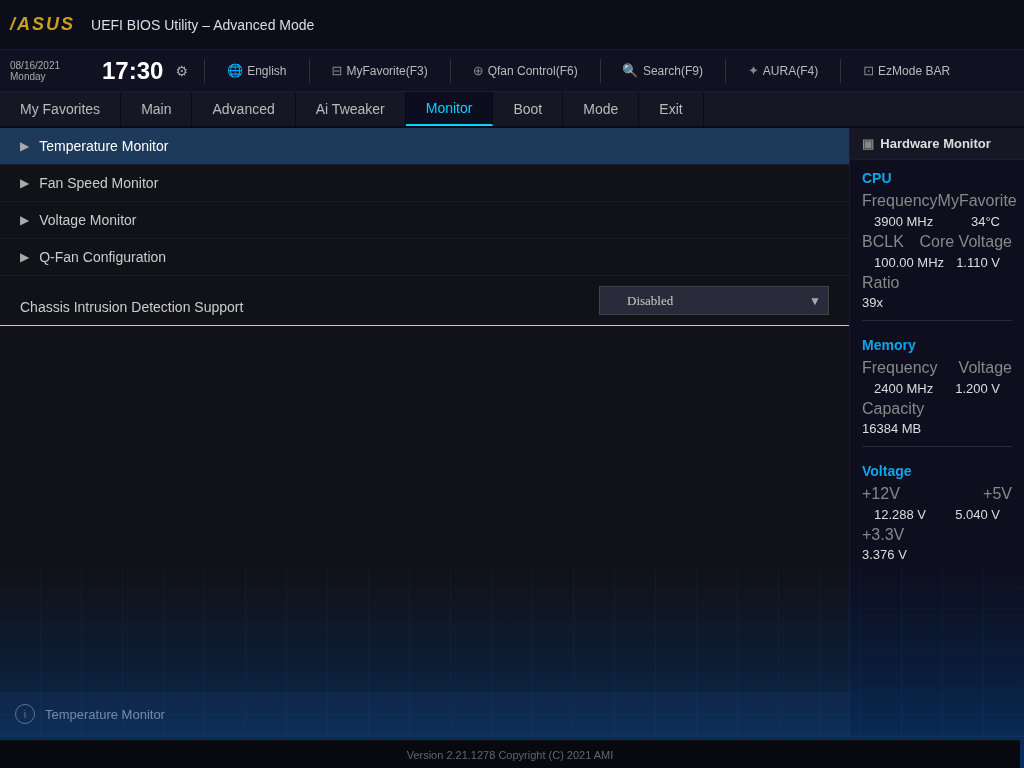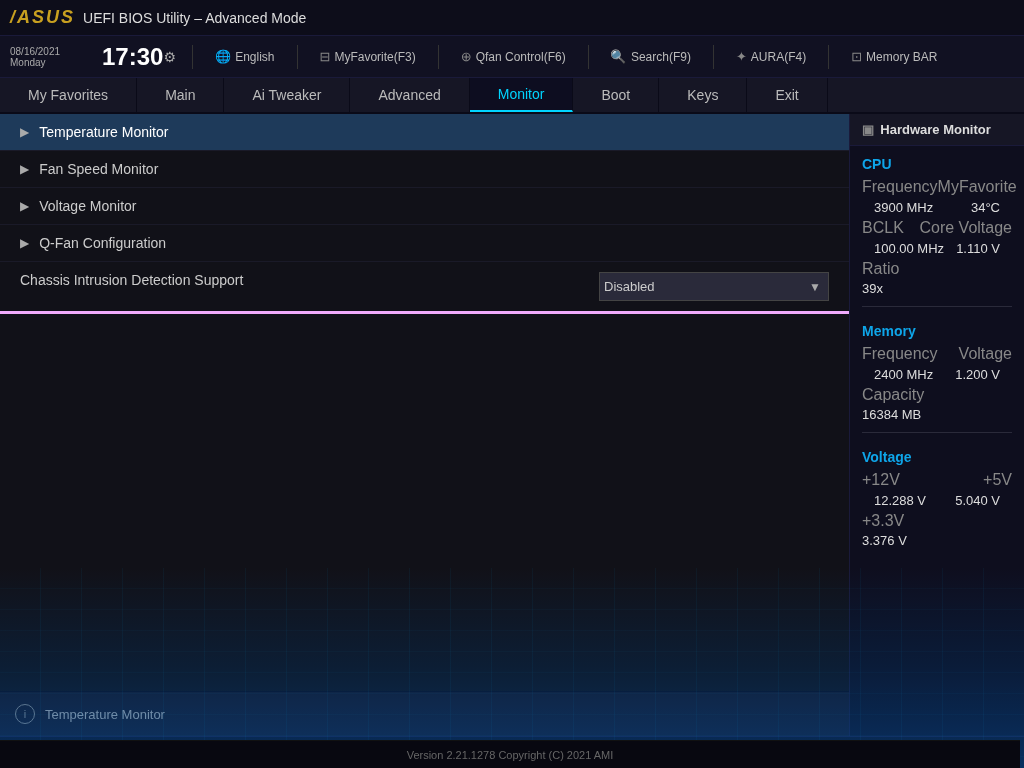--- a/index.html
+++ b/index.html
@@ -54,24 +54,24 @@
       height: 768px;
       display: flex;
       flex-direction: column;
     }
 
     
     .topbar {
       background: #0d0d1a;
       display: flex;
       align-items: center;
-      height: 36px;
+      height: 50px;
       padding: 0 10px;
       border-bottom: 1px solid #1a1a3a;
-      gap: 0;
+      gap: 8px;
     }
     .asus-logo {
       display: flex;
       align-items: center;
       gap: 6px;
       margin-right: 8px;
     }
     .asus-text {
       color: #c8a020;
       font-weight: bold;
@@ -102,21 +102,21 @@
       align-items: flex-start;
       min-width: 80px;
     }
     .date-text {
       font-size: 10px;
       color: #aaa;
     }
     .time-display {
       display: flex;
       align-items: center;
-      gap: 0;
+      gap: 12px;
     }
     .time-text {
       font-size: 24px;
       font-weight: bold;
       color: #fff;
     }
     .gear-icon {
       color: #aaa;
       font-size: 14px;
     }
@@ -145,21 +145,21 @@
       background: #161625;
       display: flex;
       align-items: stretch;
       height: 36px;
       border-bottom: 2px solid #0a0a18;
       padding: 0 0px;
     }
     .nav-item {
       display: flex;
       align-items: center;
-      padding: 0 28px;
+      padding: 0 20px;
       font-size: 14px;
       color: #bbb;
       cursor: pointer;
       border-right: 1px solid #0a0a18;
       position: relative;
     }
     .nav-item.active {
       color: #00d4ff;
       border-bottom: 2px solid #00d4ff;
       background: #0d0d20;
@@ -196,43 +196,44 @@
     }
     .menu-arrow {
       margin-right: 10px;
       color: #aaa;
       font-size: 12px;
     }
 
     
     .chassis-row {
       display: flex;
-      align-items: flex-start;
+      align-items: flex-end;
       padding: 10px 20px;
-      border-bottom: 3px solid #f0abfc;
+      border-bottom: 1px solid #f0abfc;
     }
     .chassis-label {
       flex: 1;
       font-size: 14px;
       color: #ccc;
     }
     .dropdown-container {
       position: relative;
       width: 230px;
     }
     .dropdown-select {
       width: 100%;
       background: #2a2a3a;
       color: #ccc;
       border: 1px solid #444;
-      padding: 6px 30px 6px 4px;
+      padding: 6px 30px 6px 27px;
       font-size: 13px;
       appearance: none;
       cursor: pointer;
       outline: none;
+      font-family: Liberation Serif, serif;
     }
     .dropdown-arrow {
       position: absolute;
       right: 8px;
       top: 50%;
       transform: translateY(-50%);
       color: #aaa;
       pointer-events: none;
       font-size: 12px;
     }
@@ -396,45 +397,45 @@
       <span>Search(F9)</span>
     </div>
     <div class="topbar-divider"></div>
     <div class="topbar-item">
       <span class="topbar-icon">✦</span>
       <span>AURA(F4)</span>
     </div>
     <div class="topbar-divider"></div>
     <div class="topbar-item">
       <span class="topbar-icon">⊡</span>
-      <span>Memory BAR</span>
+      <span>EzMode BAR</span>
     </div>
   </div>
 
   <div class="nav-bar">
     <div class="nav-item">
       <span>My Favorites</span>
     </div>
     <div class="nav-item">
       <span>Main</span>
     </div>
     <div class="nav-item">
+      <span>Advanced</span>
+    </div>
+    <div class="nav-item">
       <span>Ai Tweaker</span>
-    </div>
-    <div class="nav-item">
-      <span>Advanced</span>
     </div>
     <div class="nav-item active">
       <span>Monitor</span>
     </div>
     <div class="nav-item">
       <span>Boot</span>
     </div>
     <div class="nav-item">
-      <span>Keys</span>
+      <span>Mode</span>
     </div>
     <div class="nav-item">
       <span>Exit</span>
     </div>
   </div>
 
   <div class="content-area">
 
     <div class="main-panel">
 

